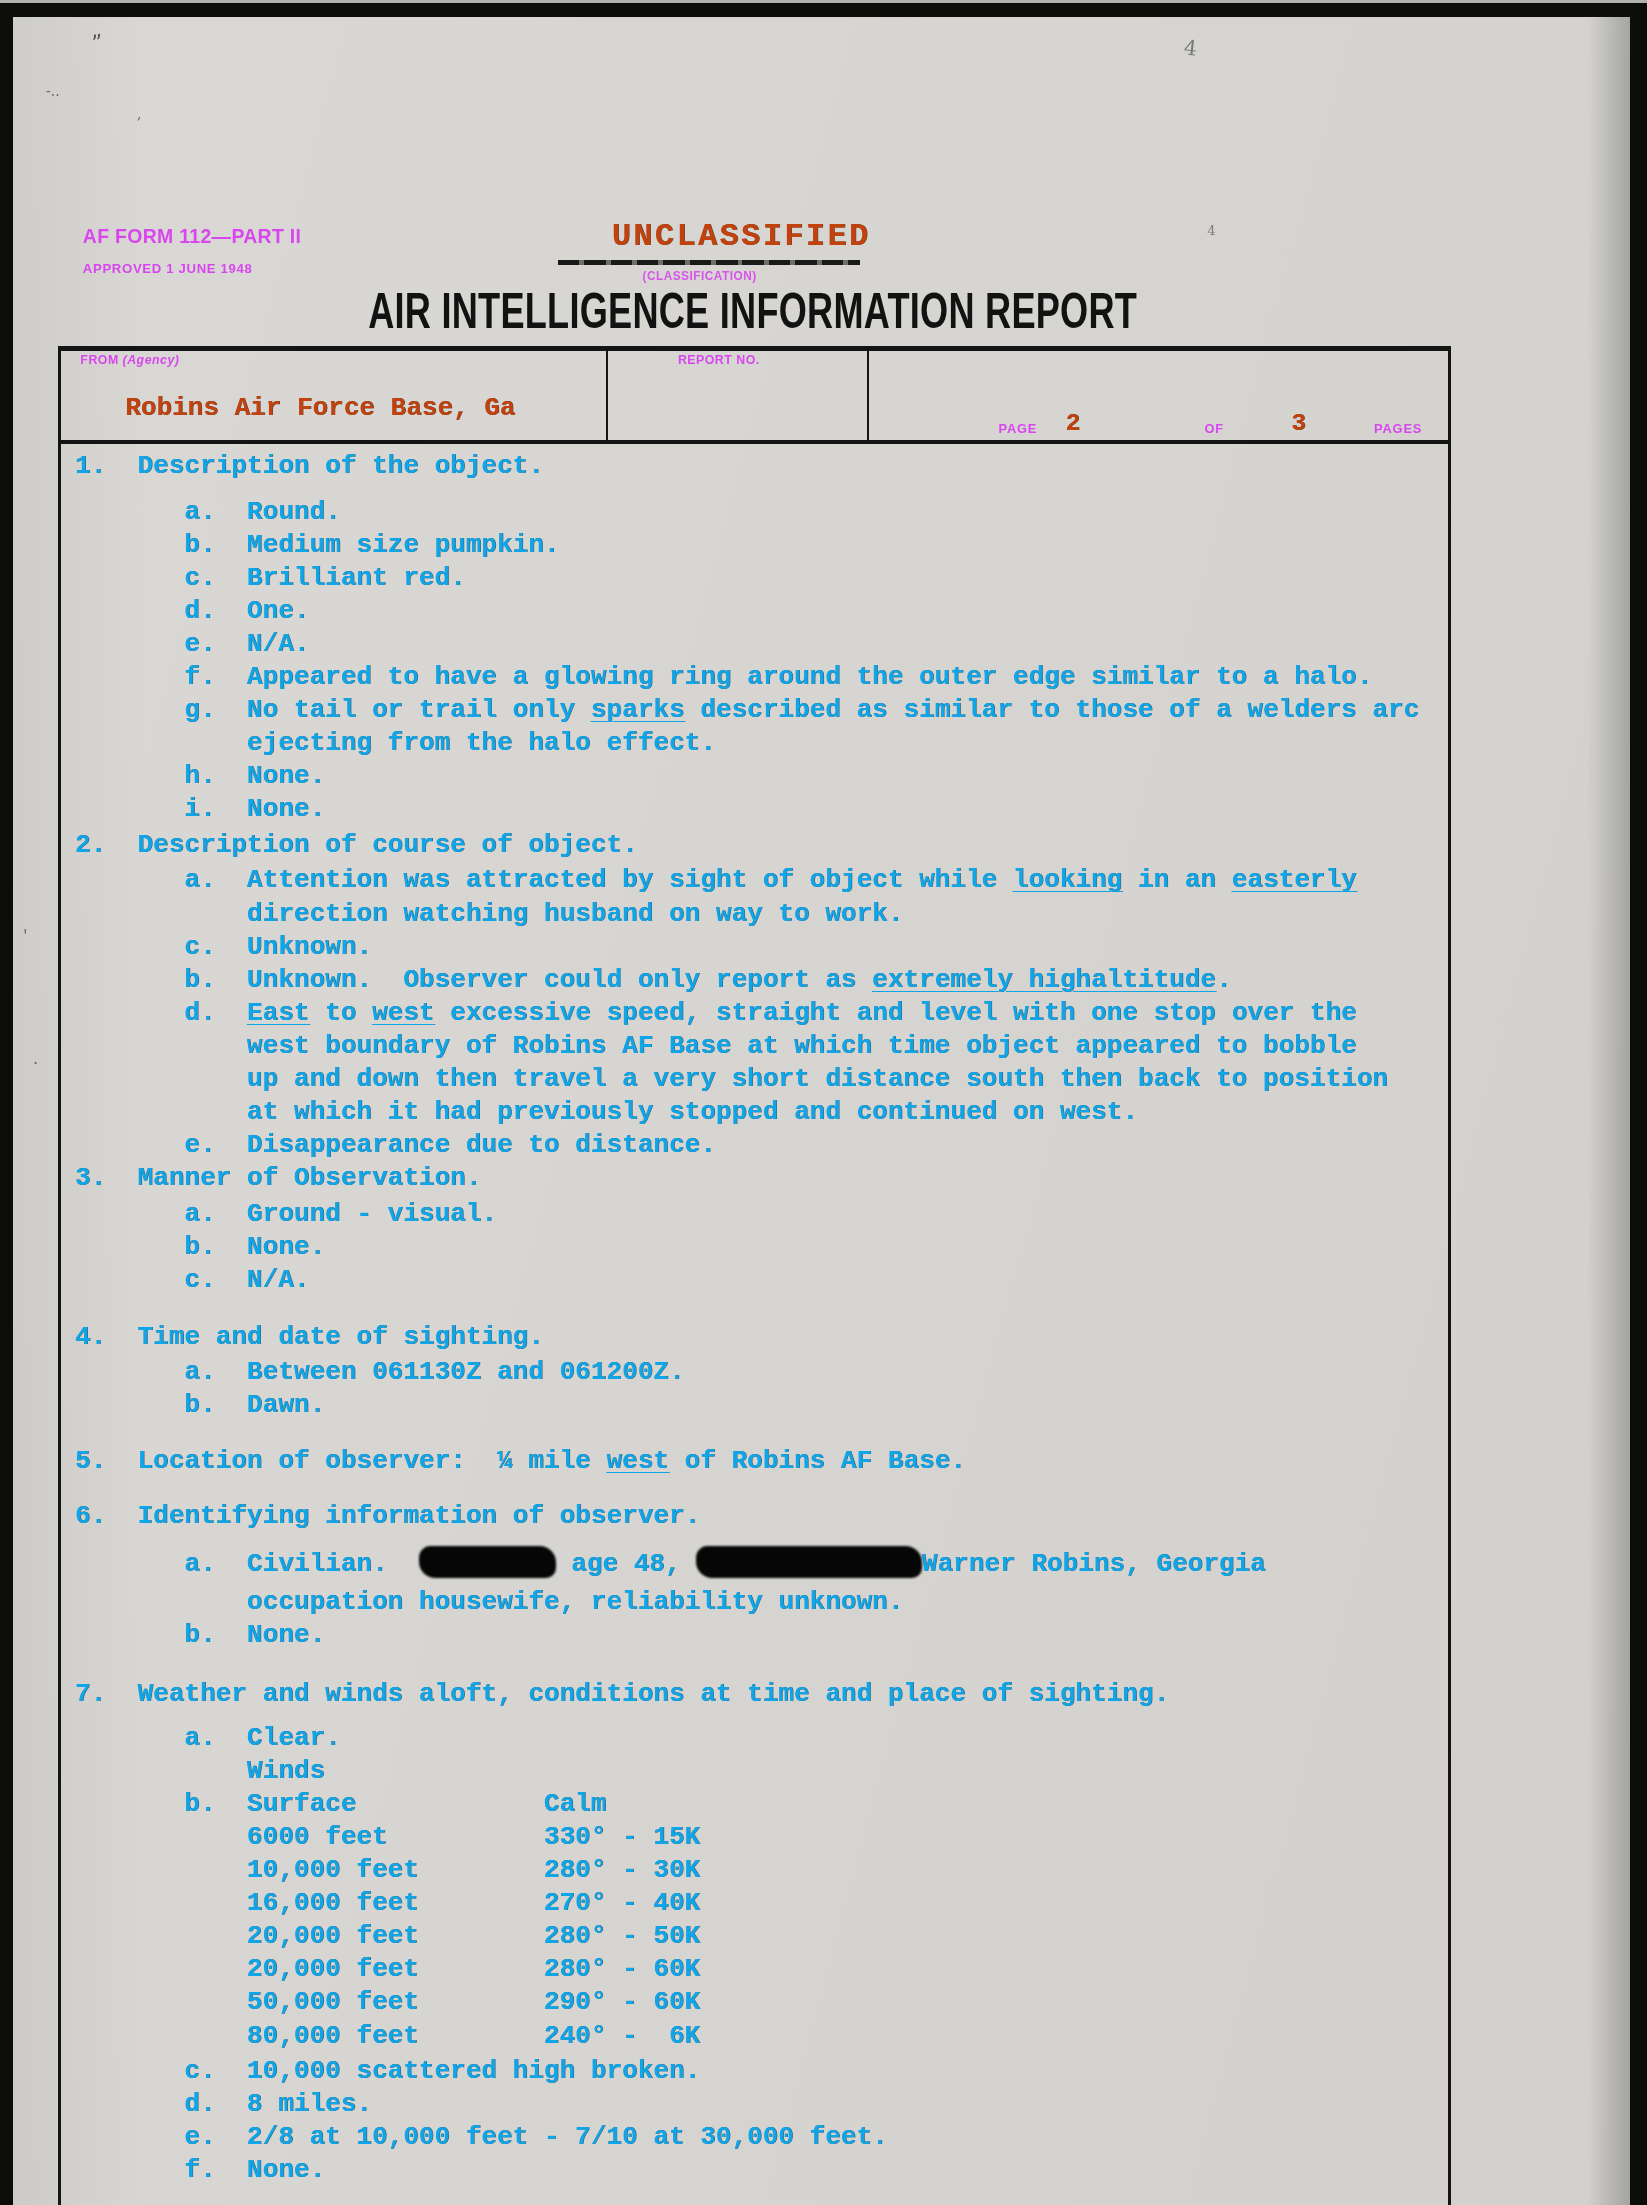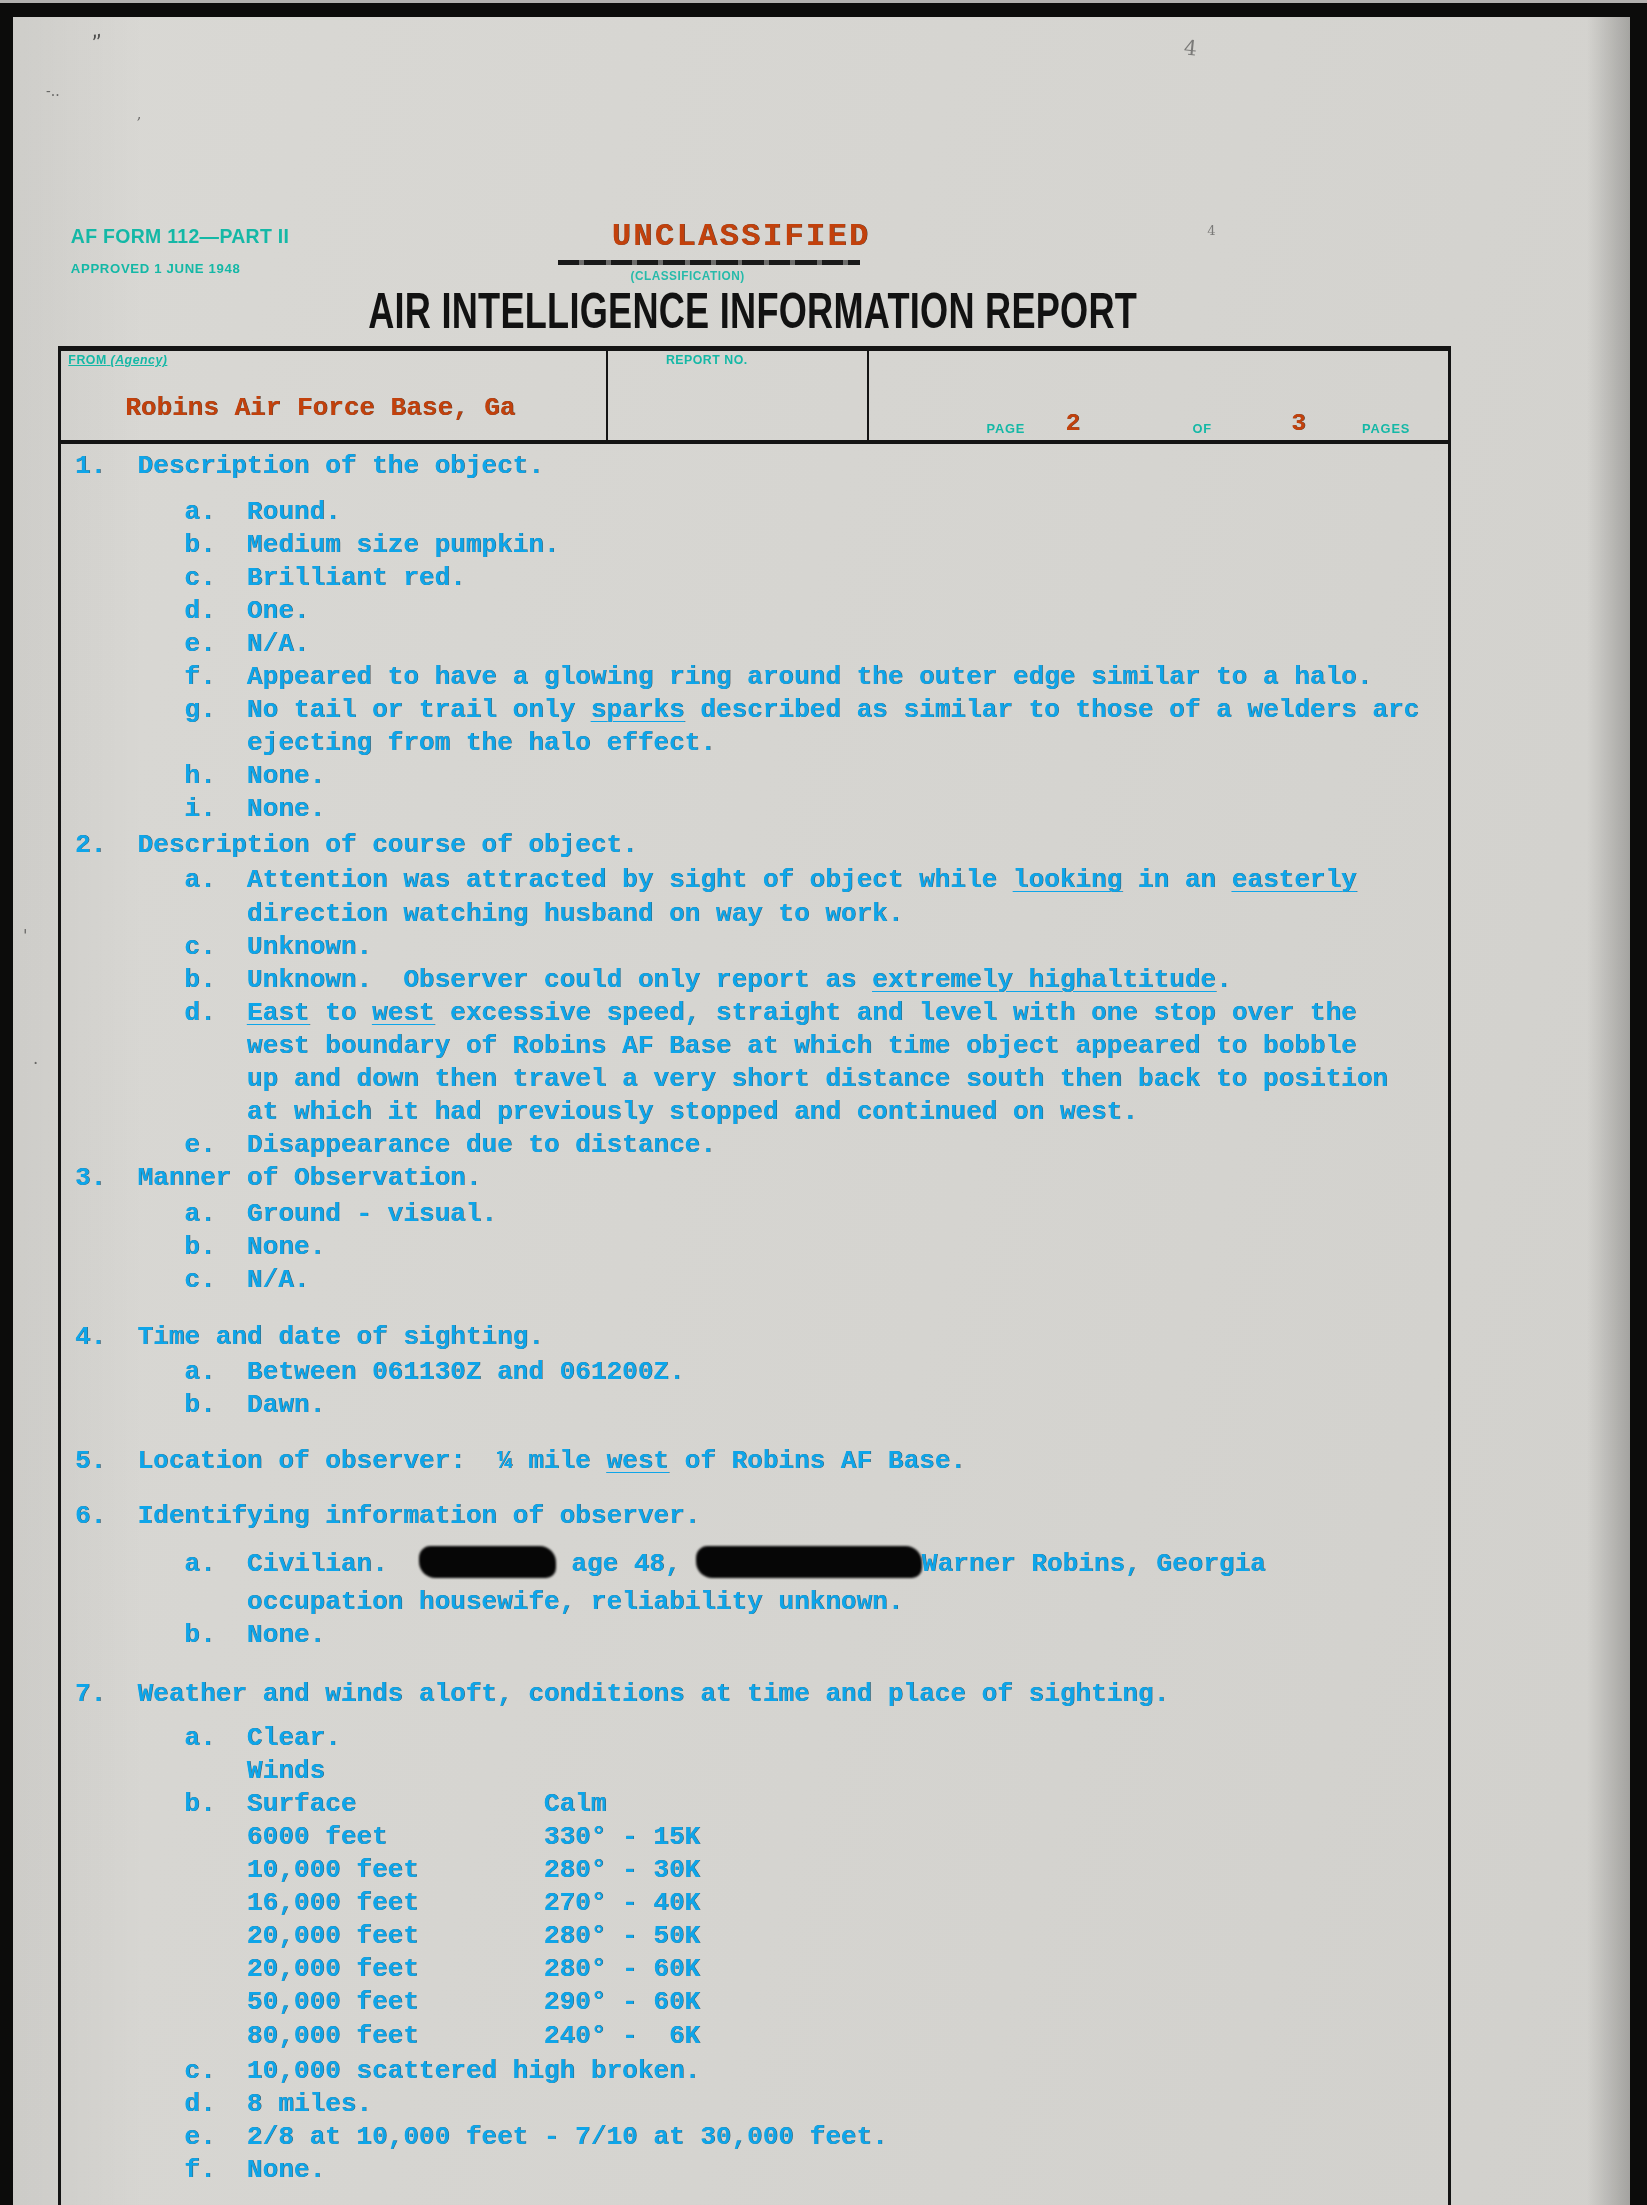--- a/index.html
+++ b/index.html
@@ -6,21 +6,21 @@
   .page{position:relative;width:100vw;height:156.45vw;background:#0c0c0b;overflow:hidden;
         font-family:"Liberation Sans",sans-serif;color:#161616;}
   .scan-topline{position:absolute;left:0;top:0;width:100%;height:0.18vw;background:#dcdbd8;opacity:.8;}
   .paper{position:absolute;left:0.8vw;top:1.05vw;right:1.05vw;bottom:1.85vw;
          background:linear-gradient(105deg,#d9d8d4 0%,#d5d4d0 55%,#d1d0cc 100%);}
   .paper::after{content:"";position:absolute;top:0;right:0;bottom:0;width:2.6vw;
          background:linear-gradient(to right,rgba(0,0,0,0),rgba(0,0,0,0.22));}
   .paper::before{content:"";position:absolute;left:0;top:0;width:8vw;height:100%;
          background:linear-gradient(to right,rgba(0,0,0,0.05),rgba(0,0,0,0));}
 
-  .printed{font-family:"Liberation Sans",sans-serif;font-weight:bold;color:#14b8a6;}
+  .printed{font-family:"Liberation Sans",sans-serif;font-weight:bold;color:#d946ef;margin-left:12px;}
   .typed{font-family:"Liberation Mono","DejaVu Sans Mono",monospace;font-weight:bold;color:#c2410c;
          text-shadow:0.03vw 0 0.03vw rgba(20,20,20,.75);}
 
   .form-id{position:absolute;left:4.3vw;top:13.65vw;font-size:1.18vw;letter-spacing:0.02vw;}
   .form-approved{position:absolute;left:4.3vw;top:15.85vw;font-size:0.8vw;letter-spacing:0.04vw;}
 
   .uncl-top{position:absolute;left:37vw;top:13.25vw;width:16vw;text-align:center;
             font-size:1.95vw;letter-spacing:0.14vw;filter:blur(0.02vw);}
   .uncl-top-line{position:absolute;left:33.9vw;top:15.8vw;width:18.3vw;height:0.3vw;
             background:repeating-linear-gradient(90deg,#191919 0 1.3vw,rgba(25,25,25,.55) 1.3vw 1.6vw);
@@ -34,21 +34,21 @@
 
   .bline{position:absolute;background:#141414;}
   .b-top{left:3.55vw;top:21.0vw;width:84.55vw;height:0.3vw;filter:blur(0.02vw);}
   .b-left{left:3.55vw;top:21.0vw;width:0.16vw;height:115.35vw;}
   .b-right{left:87.92vw;top:21.0vw;width:0.18vw;height:115.35vw;}
   .b-rowbottom{left:3.55vw;top:26.72vw;width:84.55vw;height:0.24vw;}
   .b-vert1{left:36.8vw;top:21.0vw;width:0.1vw;height:5.95vw;}
   .b-vert2{left:52.65vw;top:21.0vw;width:0.12vw;height:5.95vw;}
 
   .cell-label{position:absolute;font-size:0.75vw;letter-spacing:0.03vw;}
-  .lbl-from{left:4.15vw;top:21.45vw;text-decoration:underline;}
+  .lbl-from{left:4.15vw;top:21.45vw;}
   .lbl-from i{font-style:italic;}
   .lbl-report{left:37.7vw;top:21.45vw;padding-left:45px;}
   .from-value{position:absolute;left:7.6vw;top:23.85vw;font-size:1.58vw;white-space:pre;}
 
   .pg-lbl{position:absolute;top:25.55vw;font-size:0.78vw;letter-spacing:0.05vw;}
   .pg-num{position:absolute;top:24.85vw;font-size:1.5vw;}
   .pg-l1{left:59.9vw;} .pg-n1{left:64.7vw;} .pg-l2{left:72.4vw;} .pg-n2{left:78.4vw;} .pg-l3{left:82.7vw;}
 
   .body-lines{position:absolute;left:4.55vw;top:27.3vw;width:85vw;}
   .tline{font-family:"Liberation Mono","DejaVu Sans Mono",monospace;font-weight:bold;color:#0ea5e9;

